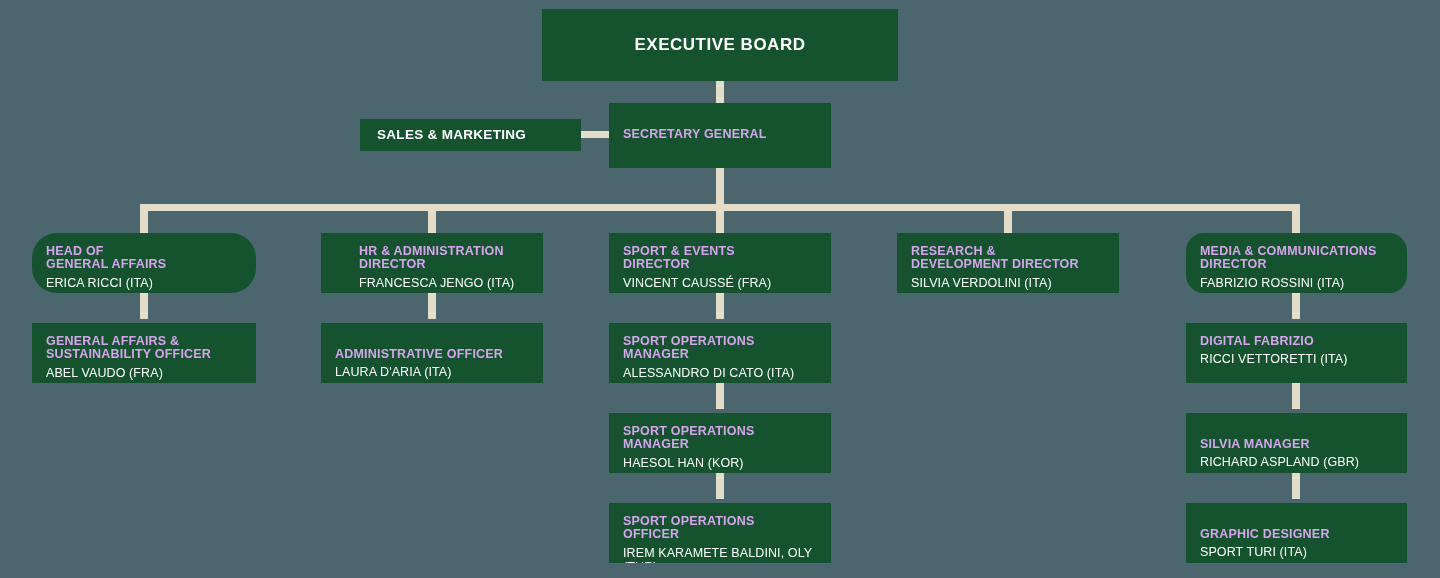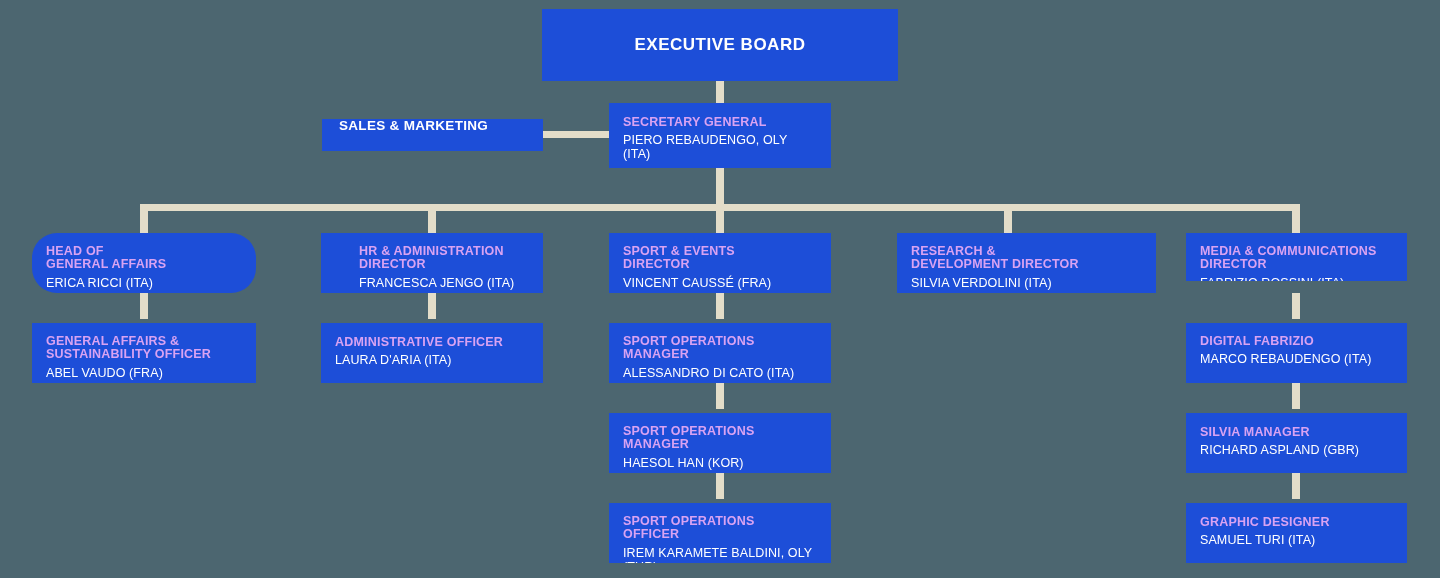--- a/index.html
+++ b/index.html
@@ -20,21 +20,21 @@
   }
   
   .conn {
     position: absolute;
     background: #e3ddc9;
     z-index: 1;
   }
   
   .node {
     position: absolute;
-    background: #1d4ed8;
+    background: #14532d;
     box-sizing: border-box;
     z-index: 2;
     overflow: hidden;
   }
   .node .title {
     color: #d9a3f2;
     font-weight: bold;
     font-size: 12.5px;
     letter-spacing: 0.2px;
     line-height: 1.06;
@@ -55,33 +55,34 @@
   }
   .node.root .title {
     color: #ffffff;
     font-size: 17px;
     letter-spacing: 0.5px;
     text-align: center;
   }
   
   .node.plain {
     display: flex;
-    align-items: flex-start;
+    align-items: center;
+    margin-left: 38px;
   }
   .node.plain .title {
     color: #ffffff;
     font-size: 13.5px;
     letter-spacing: 0.3px;
     padding-left: 17px;
   }
   .node.lvl .inner {
     padding: 12px 13px 0 14px;
   }
   .node.lvl.pad-lo .inner {
-    padding-top: 13px;
+    padding-top: 25px;
   }
 </style>
 </head>
 <body>
 
 <div id="chart">
 
   <div class="conn" style="left:716px; top:81px; width:8px; height:24px;"></div>
 
   <div class="conn" style="left:541px; top:131px; width:70px; height:7px;"></div>
@@ -111,21 +112,20 @@
     <span class="title">EXECUTIVE BOARD</span>
   </div>
 
   <div class="node plain" style="left:322px; top:119px; width:221px; height:32px;">
     <span class="title">SALES &amp; MARKETING</span>
   </div>
 
   <div class="node lvl pad-lo" style="left:609px; top:103px; width:222px; height:65px;">
     <div class="inner">
       <div class="title">SECRETARY GENERAL</div>
-      <div class="person">PIERO REBAUDENGO, OLY (ITA)</div>
     </div>
   </div>
 
   <div class="node lvl" style="left:32px; top:233px; width:224px; height:60px;border-radius:25px;">
     <div class="inner">
       <div class="title">HEAD OF
 GENERAL AFFAIRS</div>
       <div class="person">ERICA RICCI (ITA)</div>
     </div>
   </div>
@@ -139,29 +139,29 @@
   </div>
 
   <div class="node lvl" style="left:609px; top:233px; width:222px; height:60px;">
     <div class="inner">
       <div class="title">SPORT &amp; EVENTS
 DIRECTOR</div>
       <div class="person">VINCENT CAUSSÉ (FRA)</div>
     </div>
   </div>
 
-  <div class="node lvl" style="left:897px; top:233px; width:259px; height:60px;">
+  <div class="node lvl" style="left:897px; top:233px; width:222px; height:60px;">
     <div class="inner">
       <div class="title">RESEARCH &amp;
 DEVELOPMENT DIRECTOR</div>
       <div class="person">SILVIA VERDOLINI (ITA)</div>
     </div>
   </div>
 
-  <div class="node lvl" style="left:1186px; top:233px; width:221px; height:48px;">
+  <div class="node lvl" style="left:1186px; top:233px; width:221px; height:60px;border-radius:18px;">
     <div class="inner">
       <div class="title">MEDIA &amp; COMMUNICATIONS
 DIRECTOR</div>
       <div class="person">FABRIZIO ROSSINI (ITA)</div>
     </div>
   </div>
 
   <div class="node lvl" style="left:32px; top:323px; width:224px; height:60px;">
     <div class="inner">
       <div class="title">GENERAL AFFAIRS &amp;
@@ -181,21 +181,21 @@
     <div class="inner">
       <div class="title">SPORT OPERATIONS
 MANAGER</div>
       <div class="person">ALESSANDRO DI CATO (ITA)</div>
     </div>
   </div>
 
   <div class="node lvl" style="left:1186px; top:323px; width:221px; height:60px;">
     <div class="inner">
       <div class="title">DIGITAL FABRIZIO</div>
-      <div class="person">MARCO REBAUDENGO (ITA)</div>
+      <div class="person">RICCI VETTORETTI (ITA)</div>
     </div>
   </div>
 
   <div class="node lvl" style="left:609px; top:413px; width:222px; height:60px;">
     <div class="inner">
       <div class="title">SPORT OPERATIONS
 MANAGER</div>
       <div class="person">HAESOL HAN (KOR)</div>
     </div>
   </div>
@@ -211,17 +211,17 @@
     <div class="inner">
       <div class="title">SPORT OPERATIONS
 OFFICER</div>
       <div class="person">IREM KARAMETE BALDINI, OLY (TUR)</div>
     </div>
   </div>
 
   <div class="node lvl pad-lo" style="left:1186px; top:503px; width:221px; height:60px;">
     <div class="inner">
       <div class="title">GRAPHIC DESIGNER</div>
-      <div class="person">SAMUEL TURI (ITA)</div>
+      <div class="person">SPORT TURI (ITA)</div>
     </div>
   </div>
 
 </div>
 
 </body></html>

